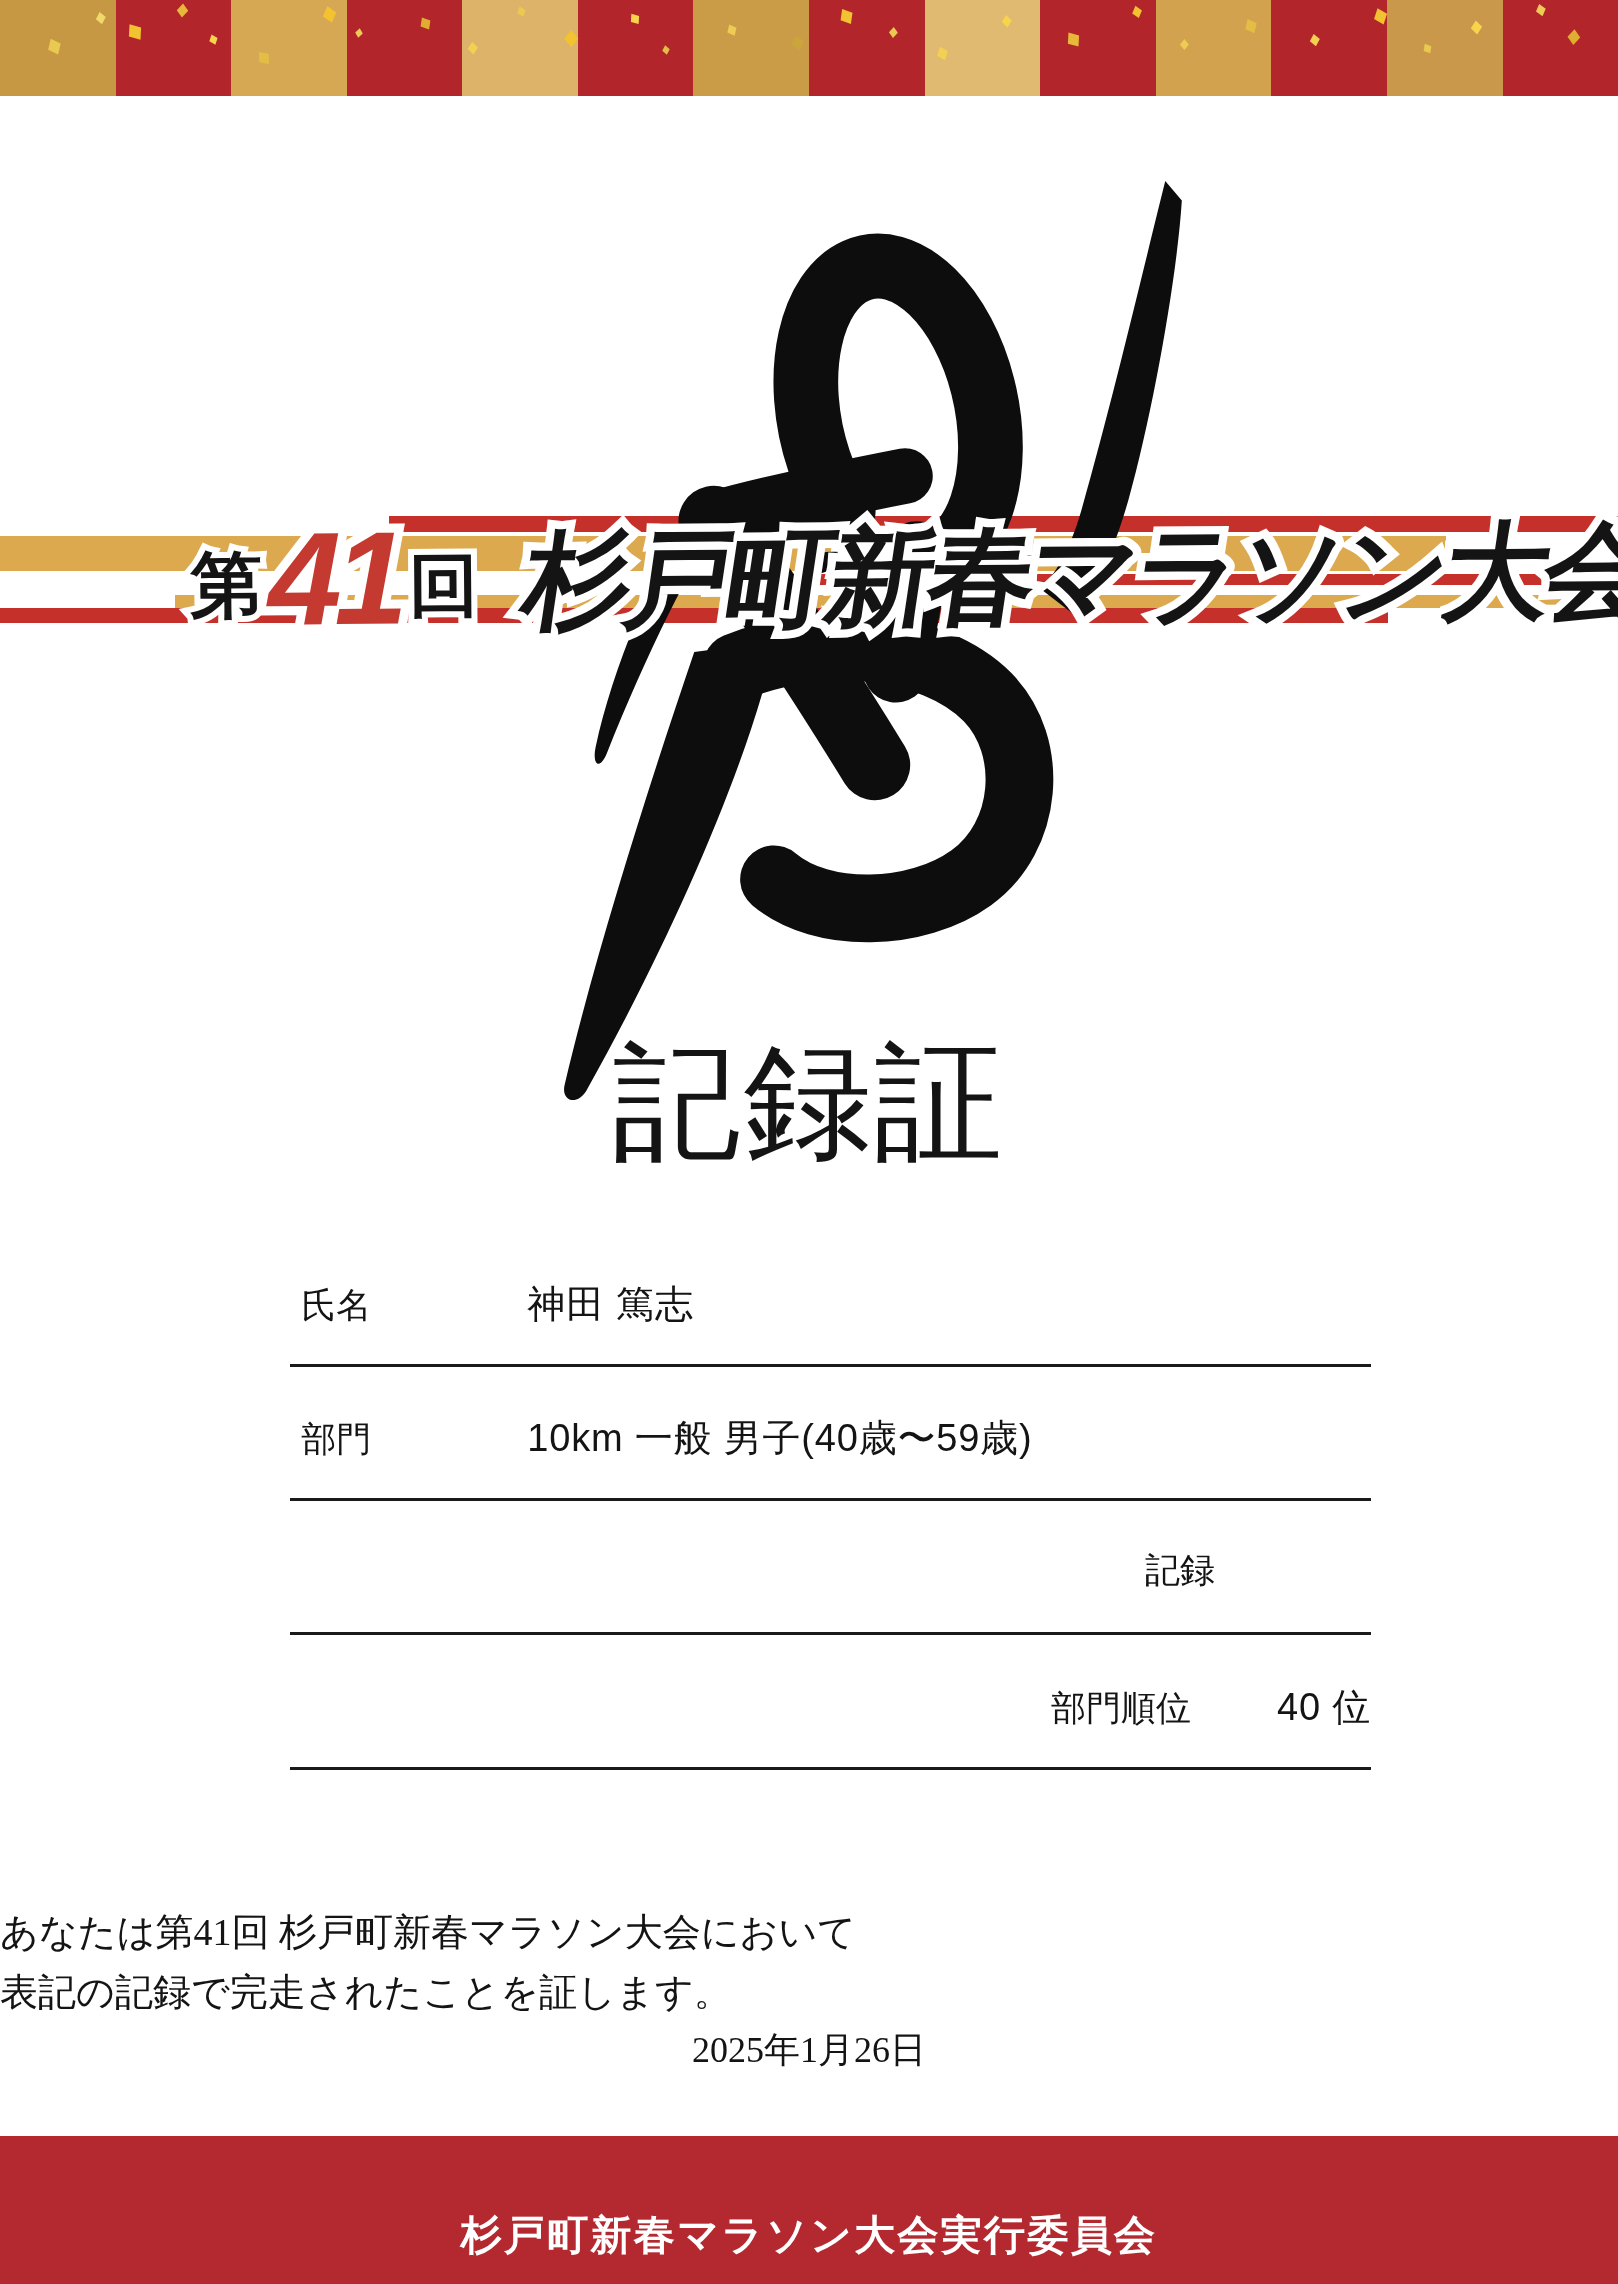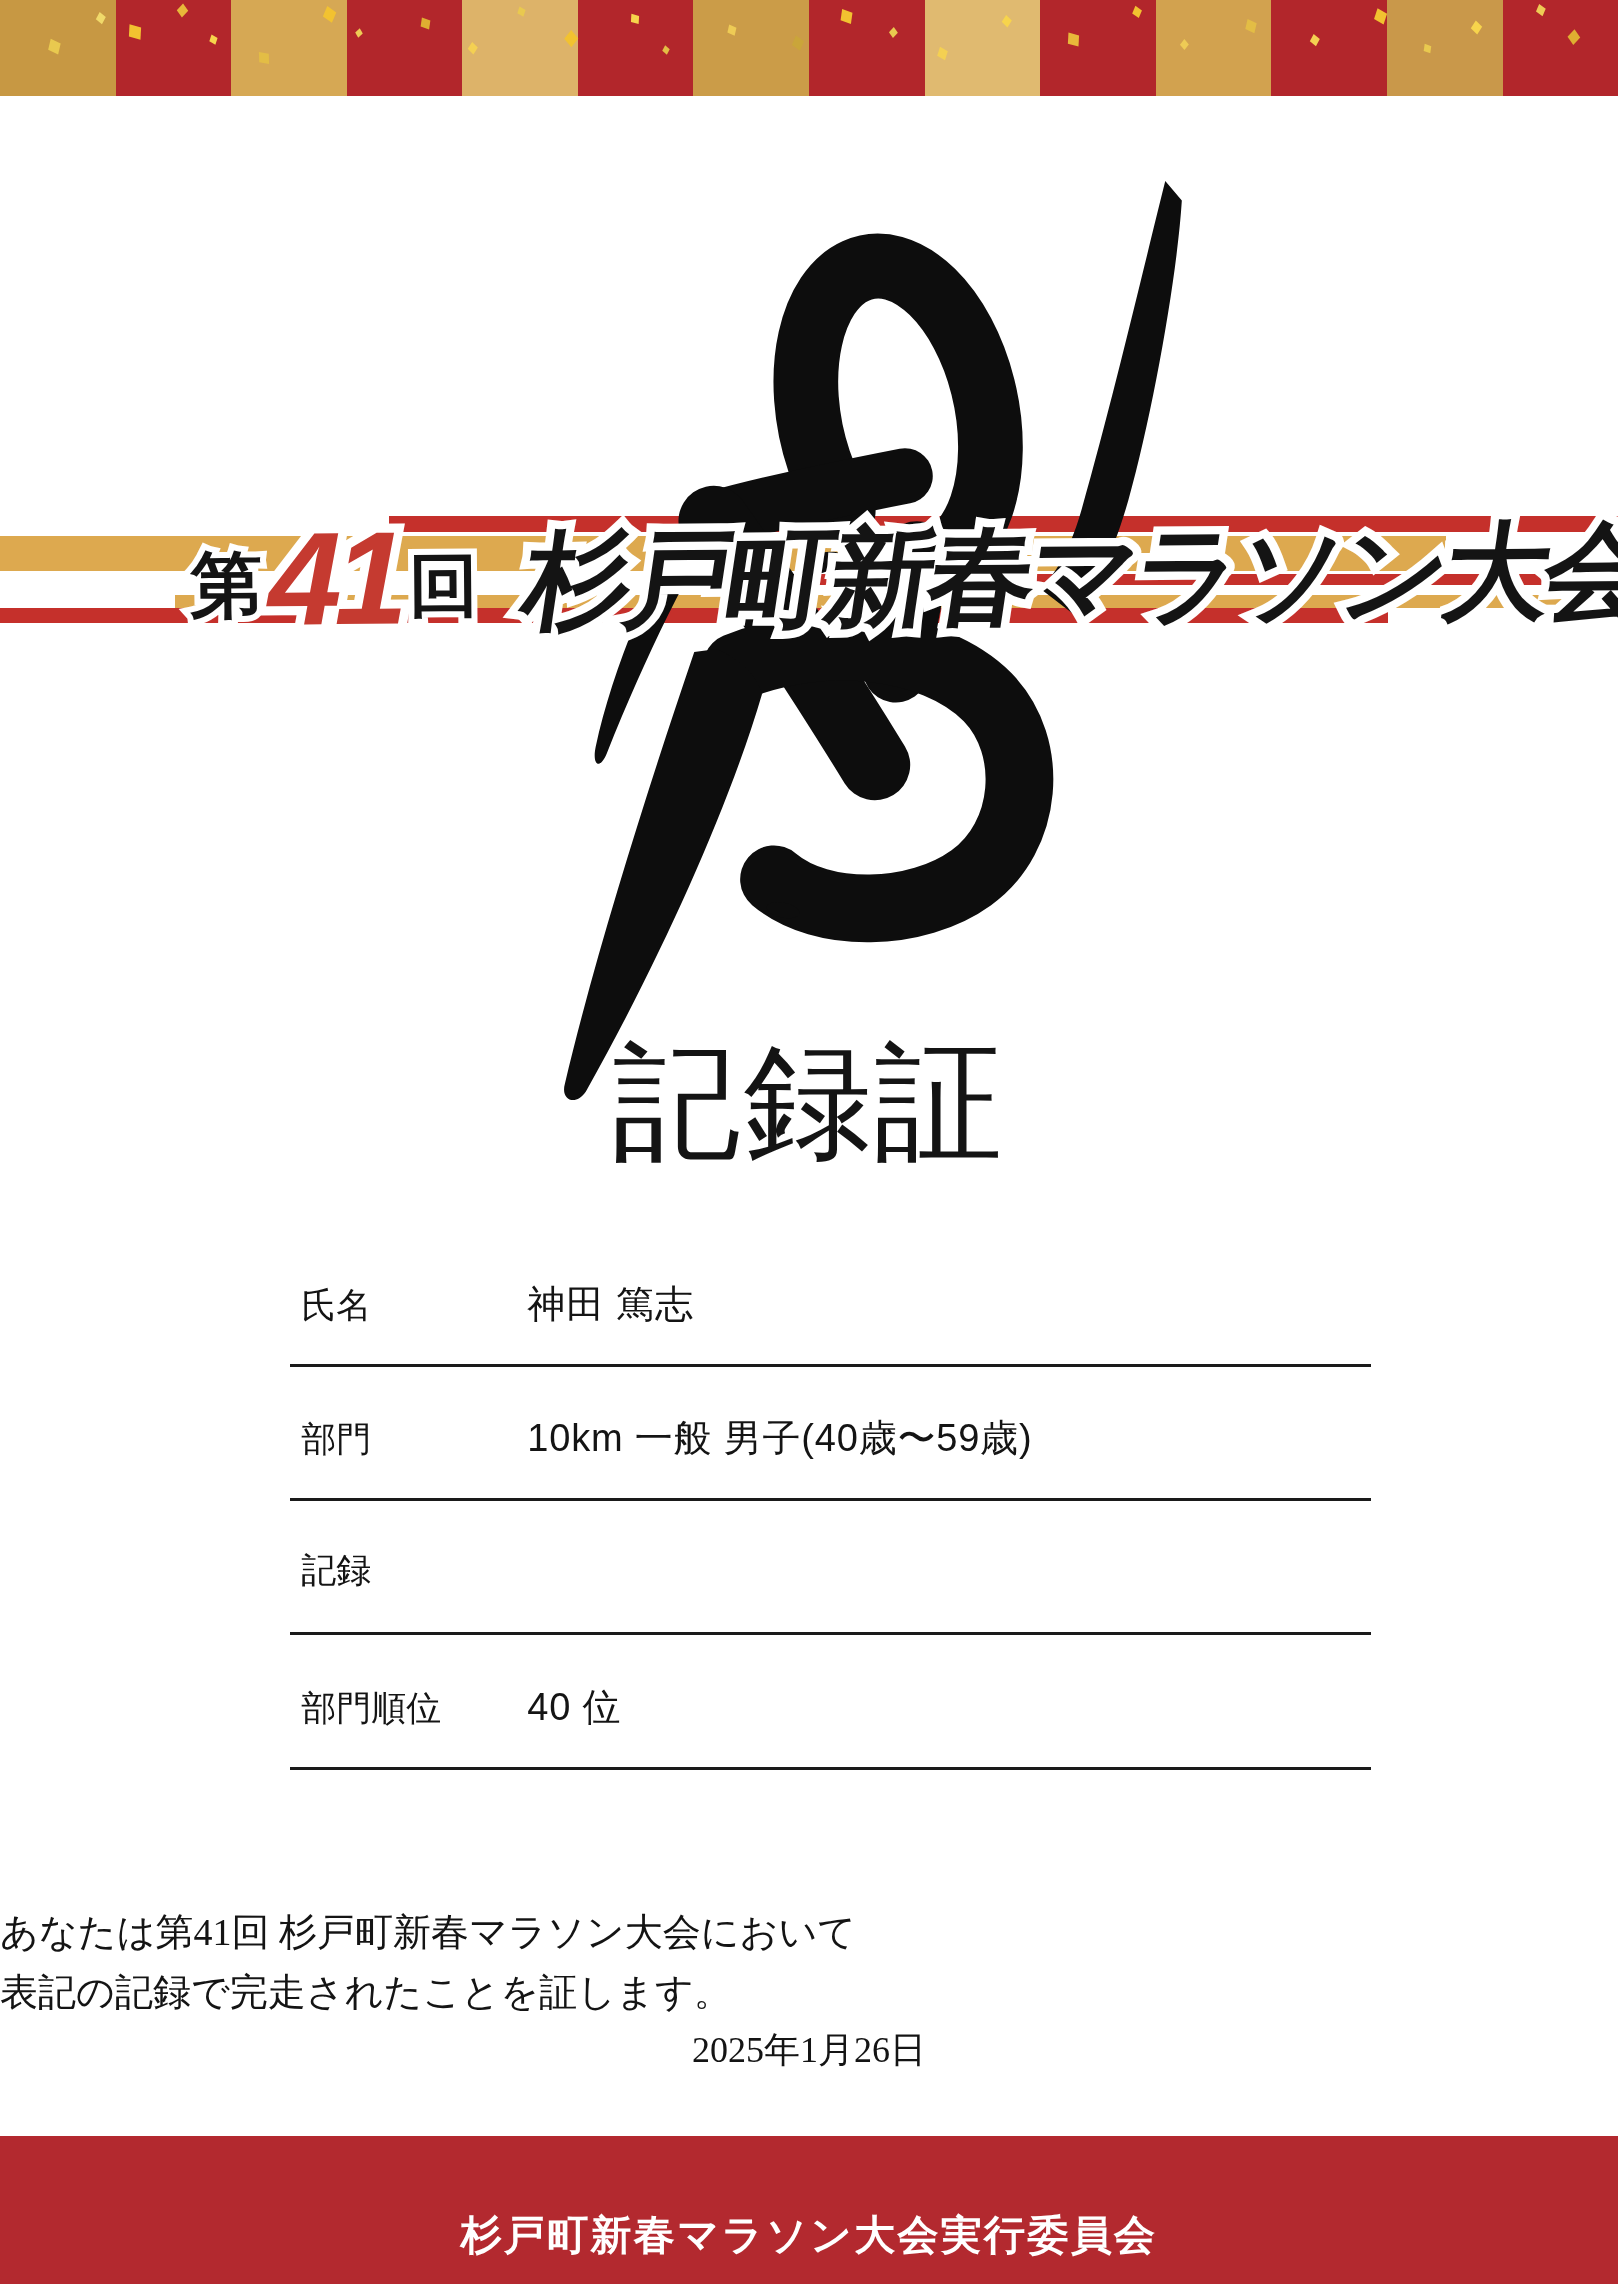--- a/index.html
+++ b/index.html
@@ -41,21 +41,21 @@
   .t-name .back{-webkit-text-stroke:16.6px #fff;}
 
   
   .cert-title{position:absolute;left:0;top:1039px;width:100%;text-align:center;z-index:4;
               font-family:"Liberation Serif","DejaVu Serif",serif;font-weight:500;
               font-size:128px;letter-spacing:3px;line-height:1;}
 
   
   .field-row{position:absolute;left:290px;width:1081px;height:85px;z-index:4;
              border-bottom:3px solid #1a1a1a;display:flex;align-items:baseline;}
-  .f1{top:1279px;} .f2{top:1413px;} .f3{top:1547px;} .f4{top:1682px;}
+  .f1{top:1279px;} .f2{top:1413px;} .f3{top:1547px;justify-content:flex-end;} .f4{top:1682px;justify-content:flex-end;}
   .field-label{font-family:"Liberation Serif","DejaVu Serif",serif;font-size:35px;
                margin-left:11.3px;width:226px;flex:0 0 auto;}
   .field-value{font-size:38px;font-weight:500;letter-spacing:0.8px;}
   .value-total{margin-left:71px;}
 
   
   .statement{position:absolute;left:0;top:1902px;width:100%;text-align:left;z-index:4;
              font-family:"Liberation Serif","DejaVu Serif",serif;font-size:38px;line-height:1.58;}
   .date{position:absolute;left:0;top:2026px;width:100%;text-align:center;z-index:4;
         font-family:"Liberation Serif","DejaVu Serif",serif;font-size:36px;}

